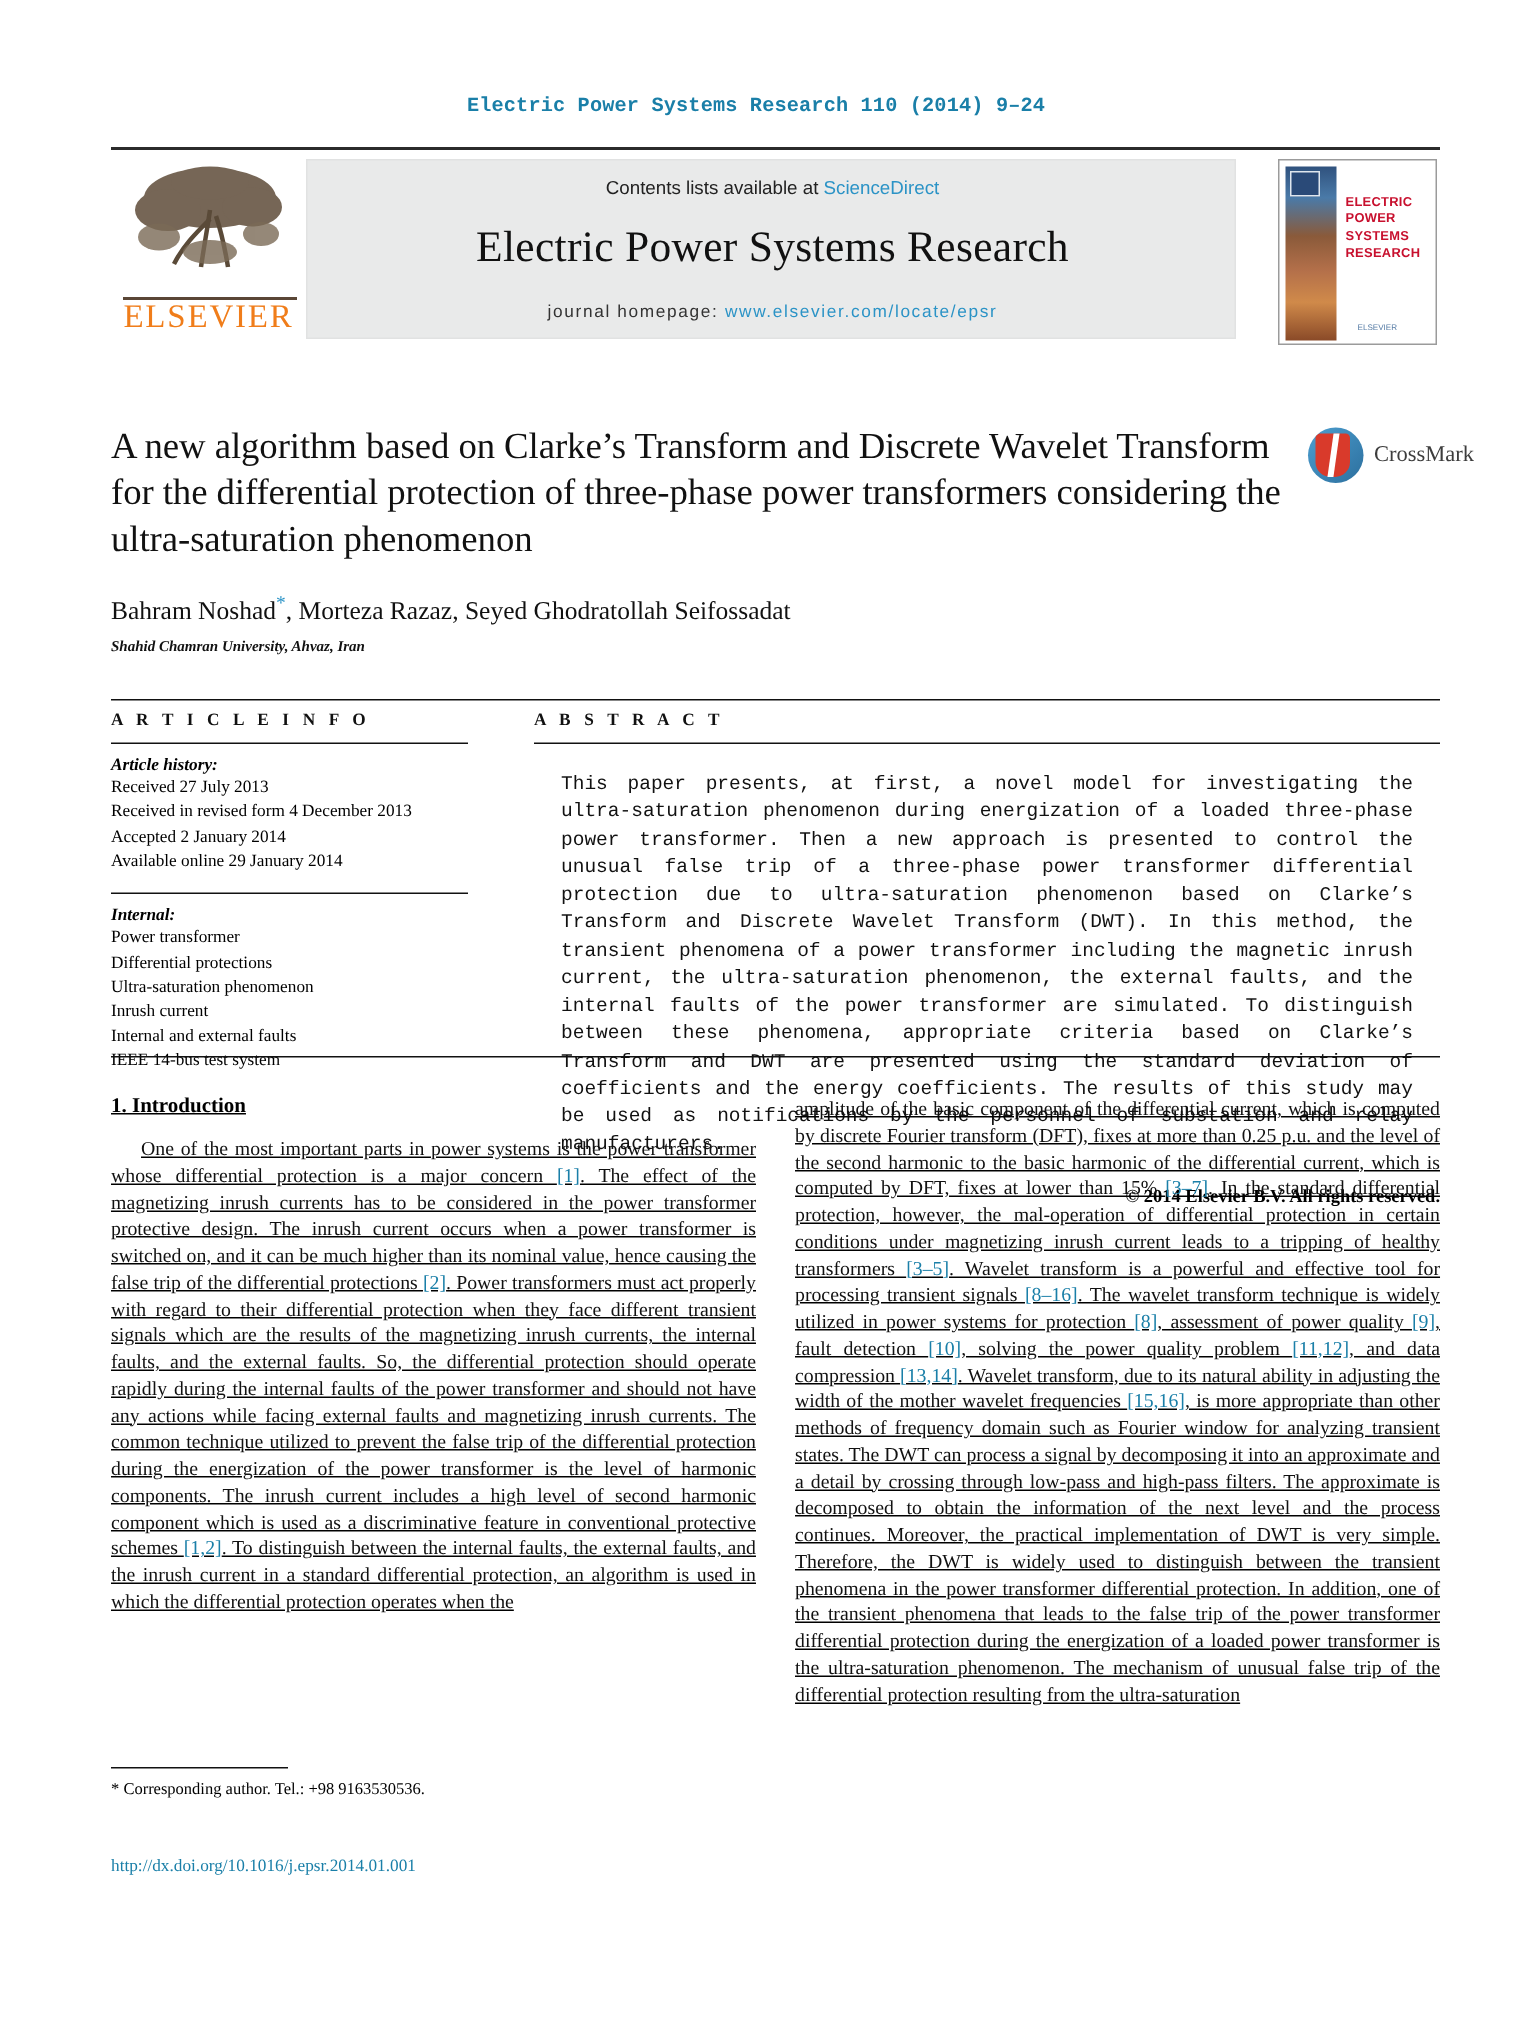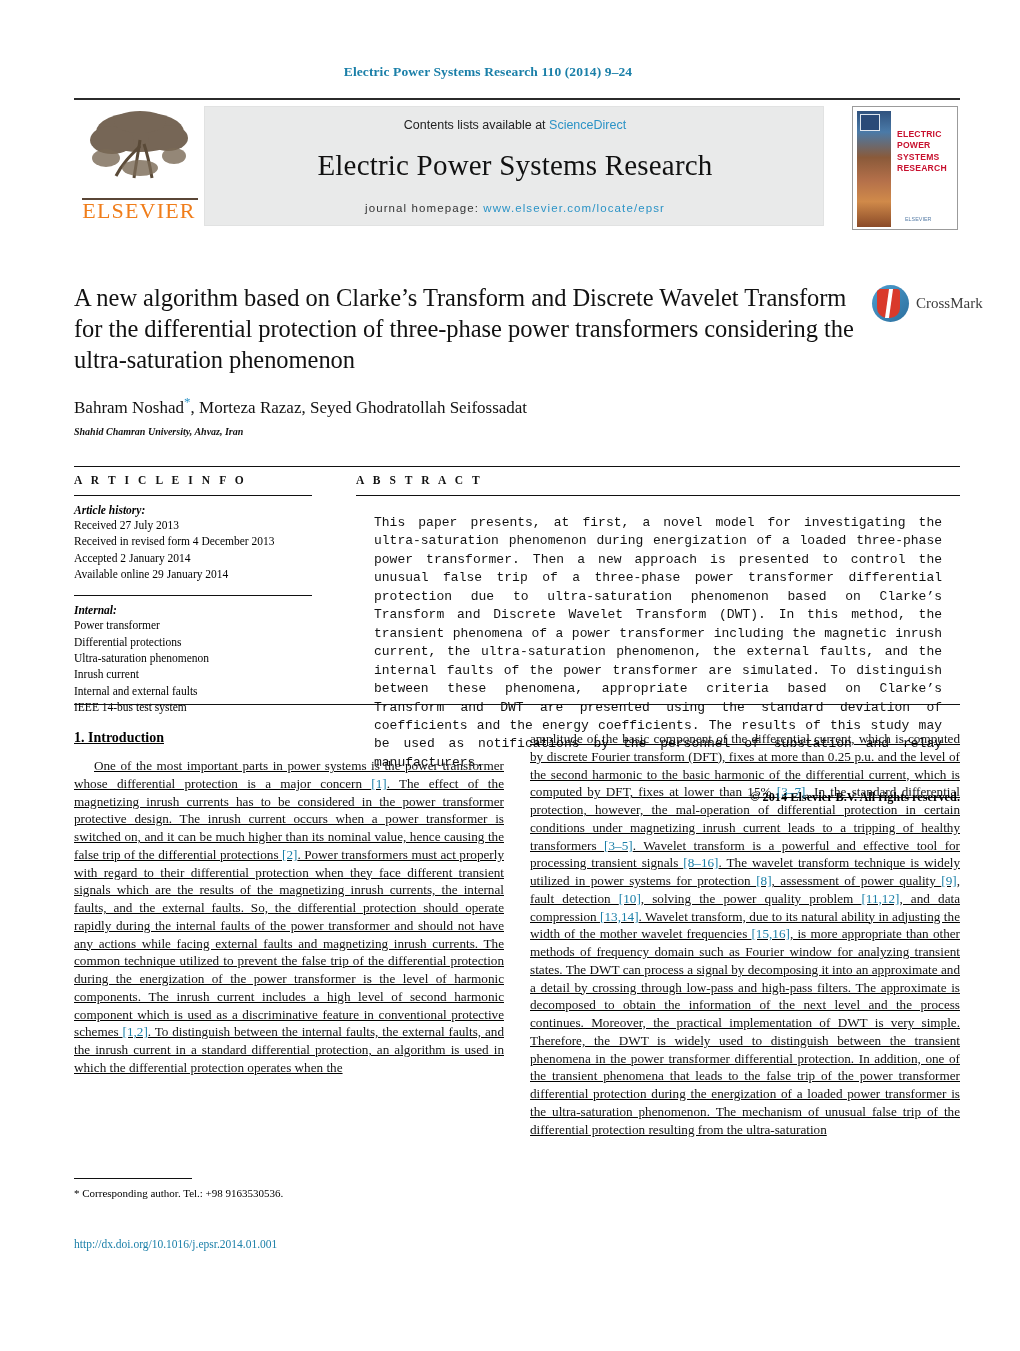--- a/index.html
+++ b/index.html
@@ -20,24 +20,24 @@
     position: relative;
     width: 1020px;
     height: 1351px;
     box-sizing: border-box;
   }
 
   
   .running-head {
     position: absolute;
     top: 64px;
-    left: 0;
+    left: 16px;
     width: 976px;
     text-align: center;
-    font-family: Liberation Serif, serif;
+    font-family: Liberation Mono, monospace;
     font-weight: bold;
     font-size: 13.5px;
     color: #1a7fa8;
     letter-spacing: 0.1px;
   }
 
   
   .masthead {
     position: absolute;
     top: 98px;

